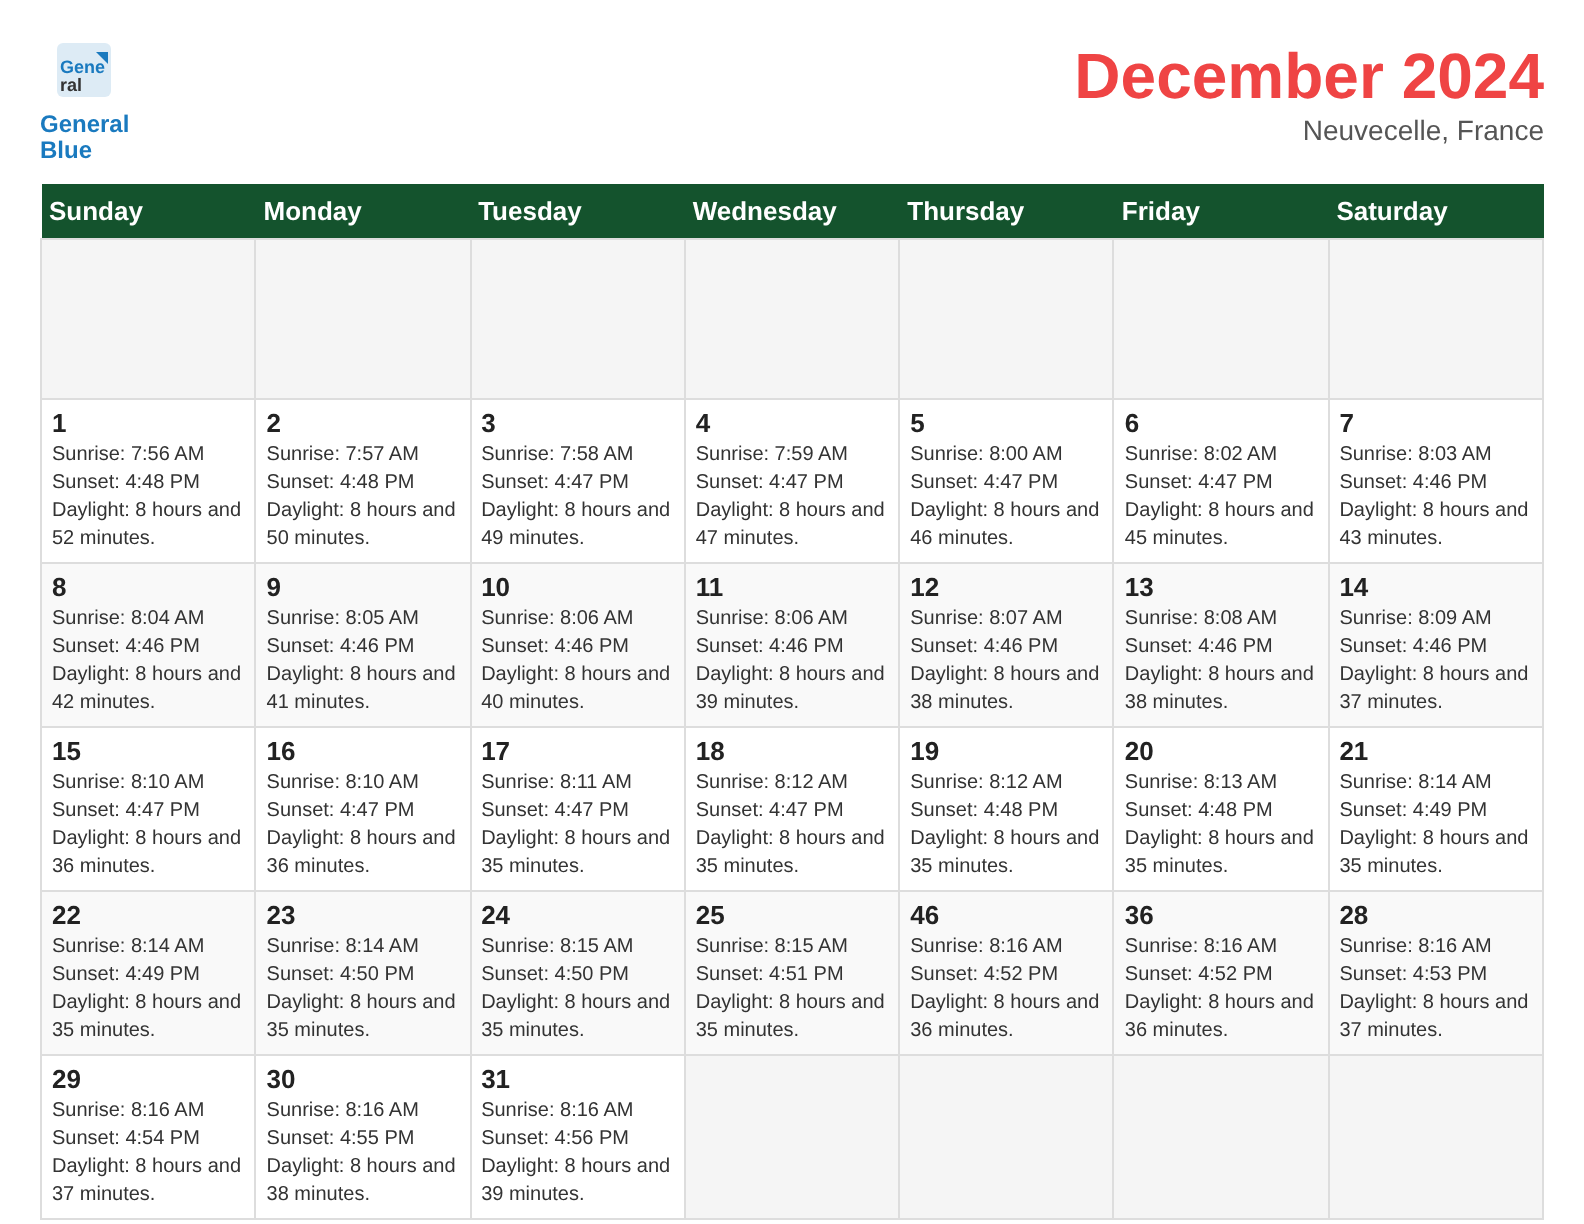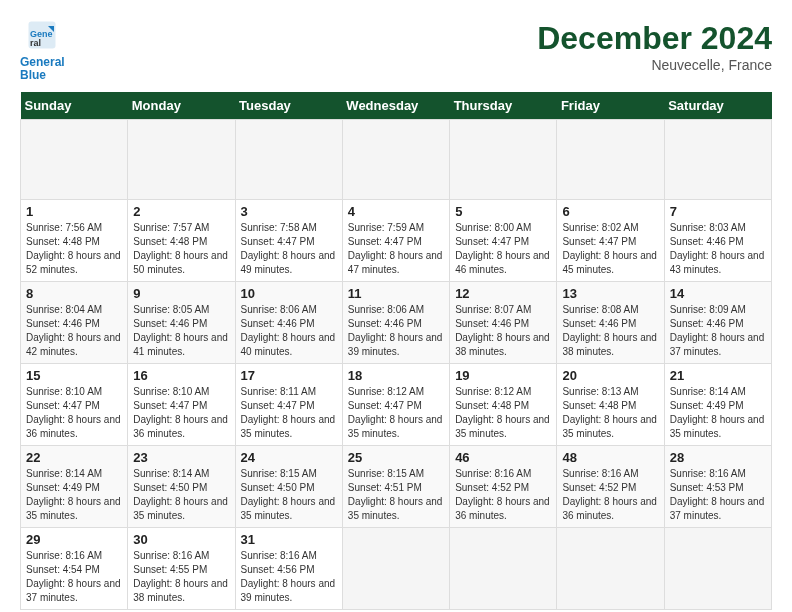--- a/index.html
+++ b/index.html
@@ -34,21 +34,21 @@
     .logo-icon {
       width: 30px;
       height: 30px;
     }
     .title-block {
       text-align: right;
     }
     .main-title {
       font-size: 32px;
       font-weight: bold;
-      color: #14532d;
+      color: #ef4444;
       text-align: center;
     }
     .subtitle {
       font-size: 14px;
       color: #555;
     }
     table {
       width: 100%;
       border-collapse: collapse;
       font-size: 11px;
@@ -237,21 +237,21 @@
       </td>
         <td>
         <span class="day-num">25</span>
         <span class="day-info">Sunrise: 8:15 AM<br>Sunset: 4:51 PM<br>Daylight: 8 hours and 35 minutes.</span>
       </td>
         <td>
         <span class="day-num">46</span>
         <span class="day-info">Sunrise: 8:16 AM<br>Sunset: 4:52 PM<br>Daylight: 8 hours and 36 minutes.</span>
       </td>
         <td>
-        <span class="day-num">48</span>
+        <span class="day-num">36</span>
         <span class="day-info">Sunrise: 8:16 AM<br>Sunset: 4:52 PM<br>Daylight: 8 hours and 36 minutes.</span>
       </td>
         <td>
         <span class="day-num">28</span>
         <span class="day-info">Sunrise: 8:16 AM<br>Sunset: 4:53 PM<br>Daylight: 8 hours and 37 minutes.</span>
       </td>
       </tr>
       <tr>
         <td>
         <span class="day-num">29</span>

